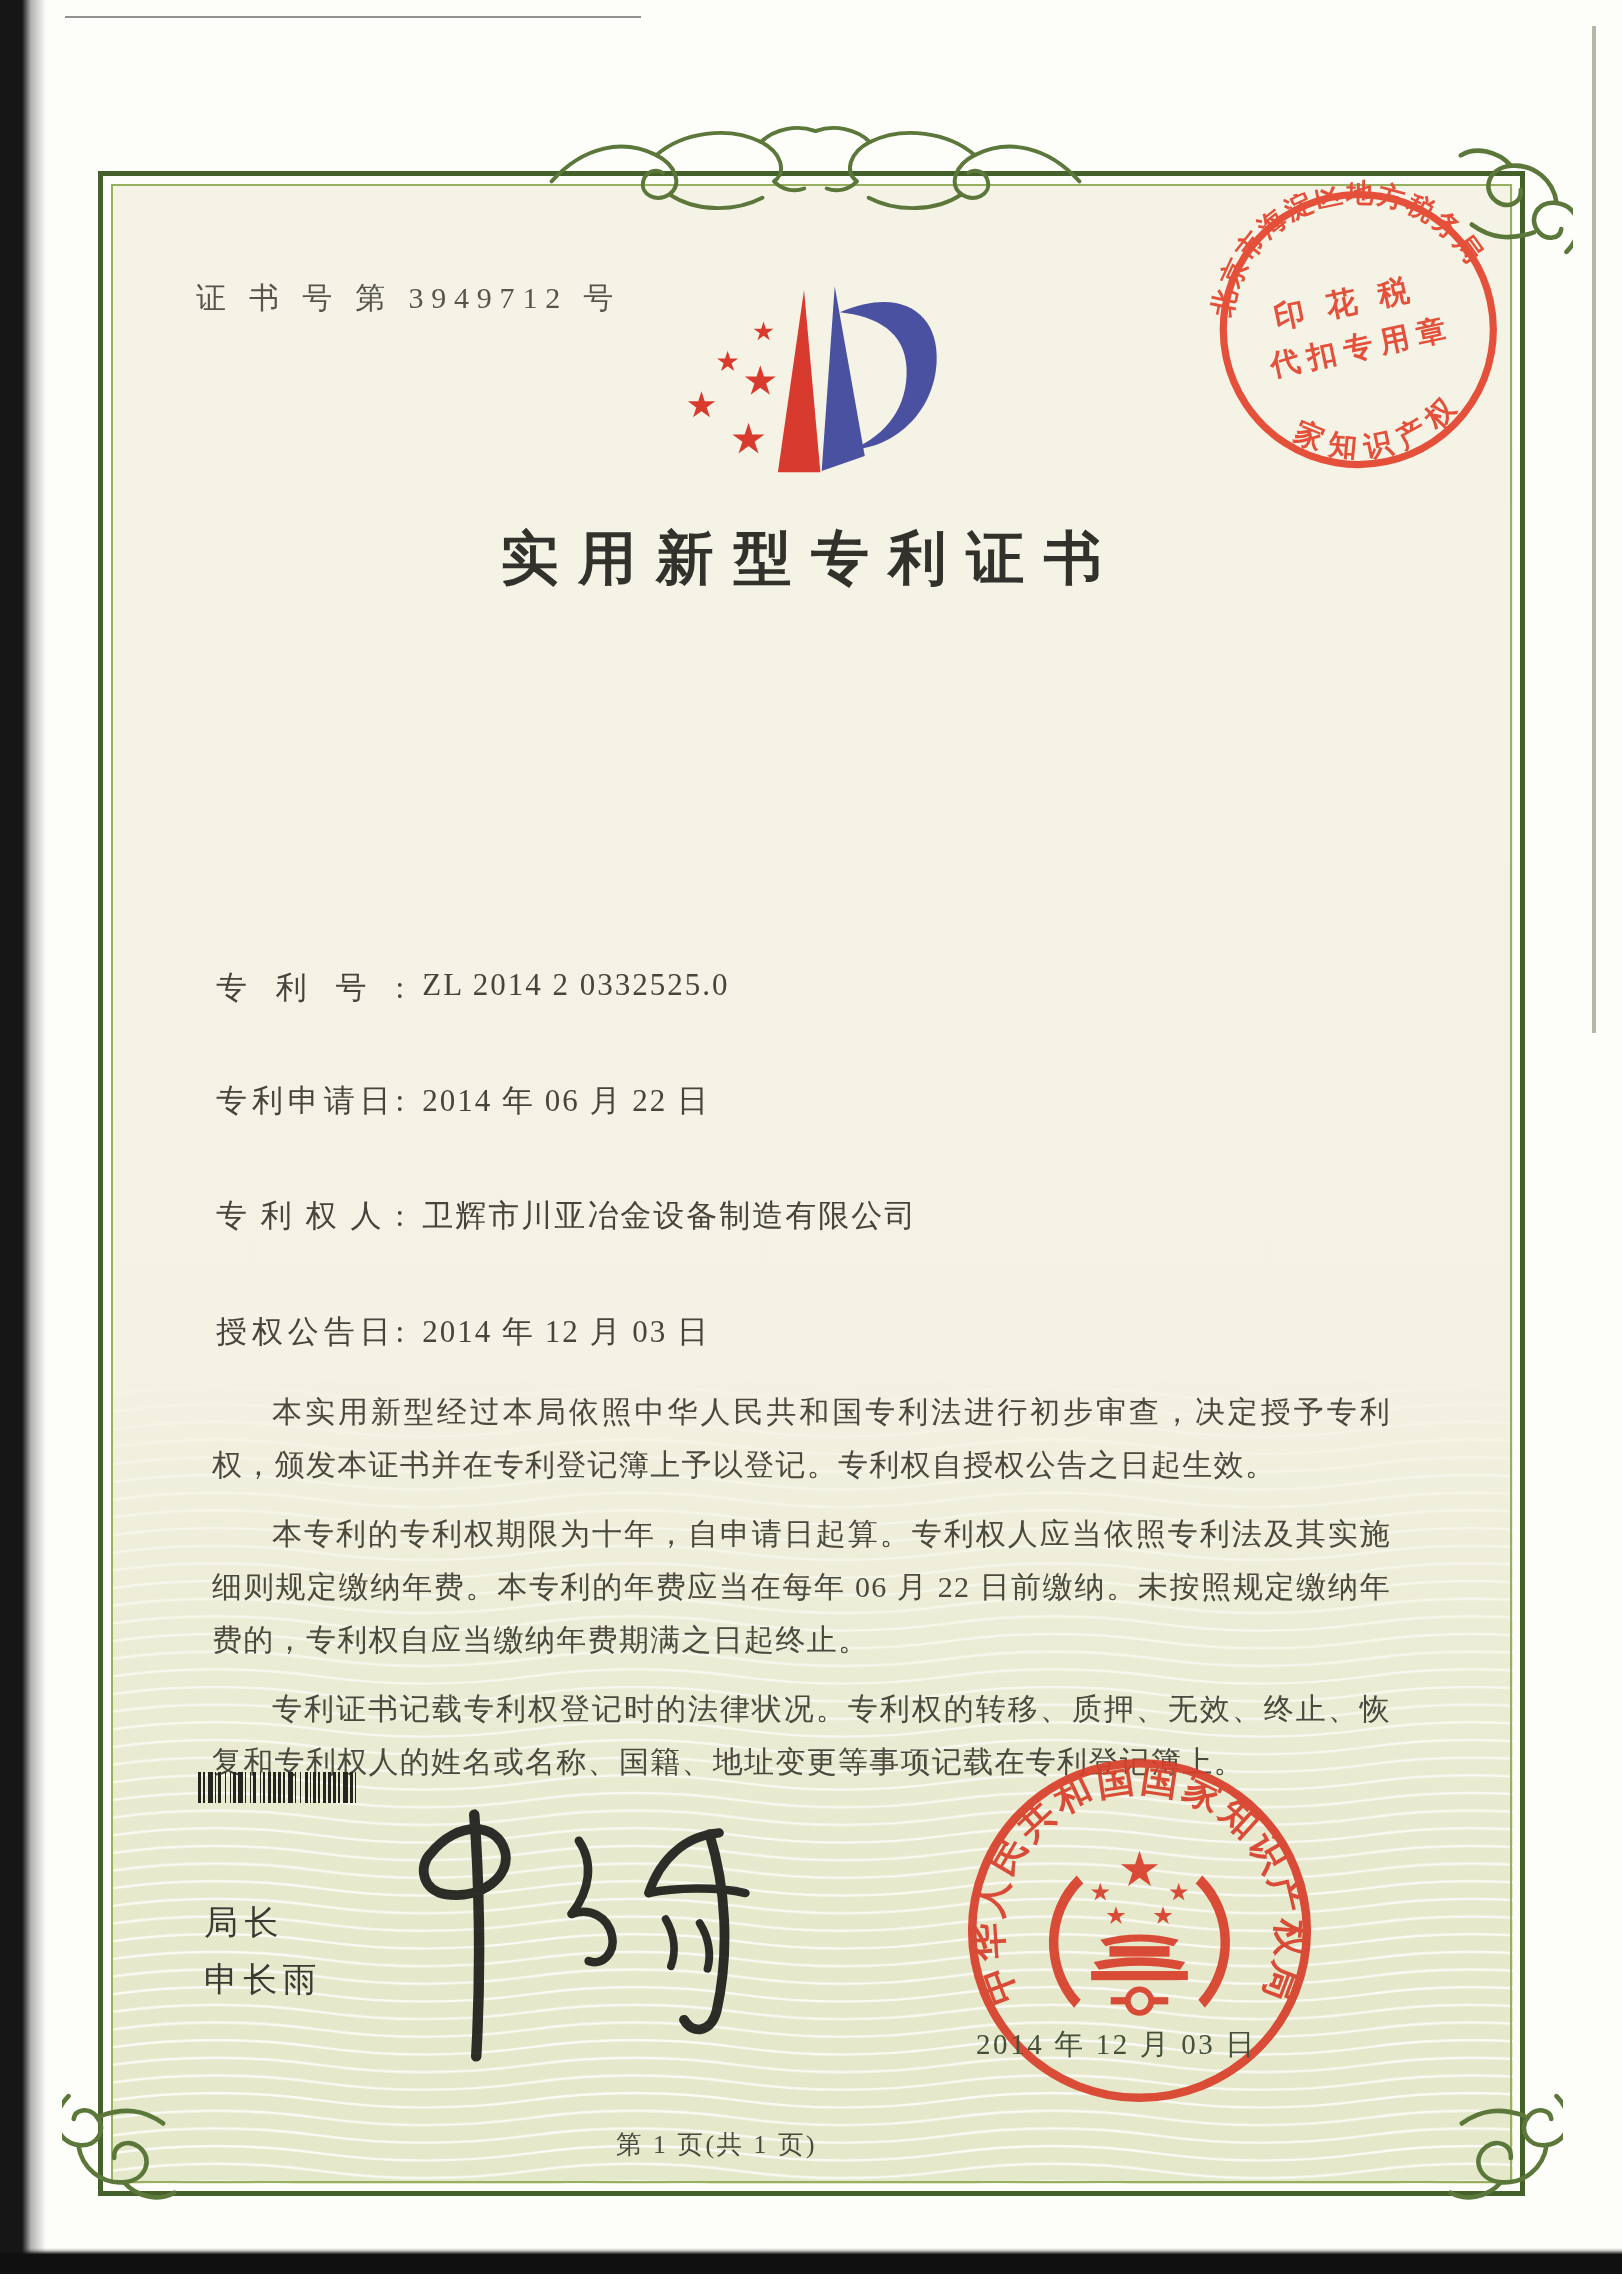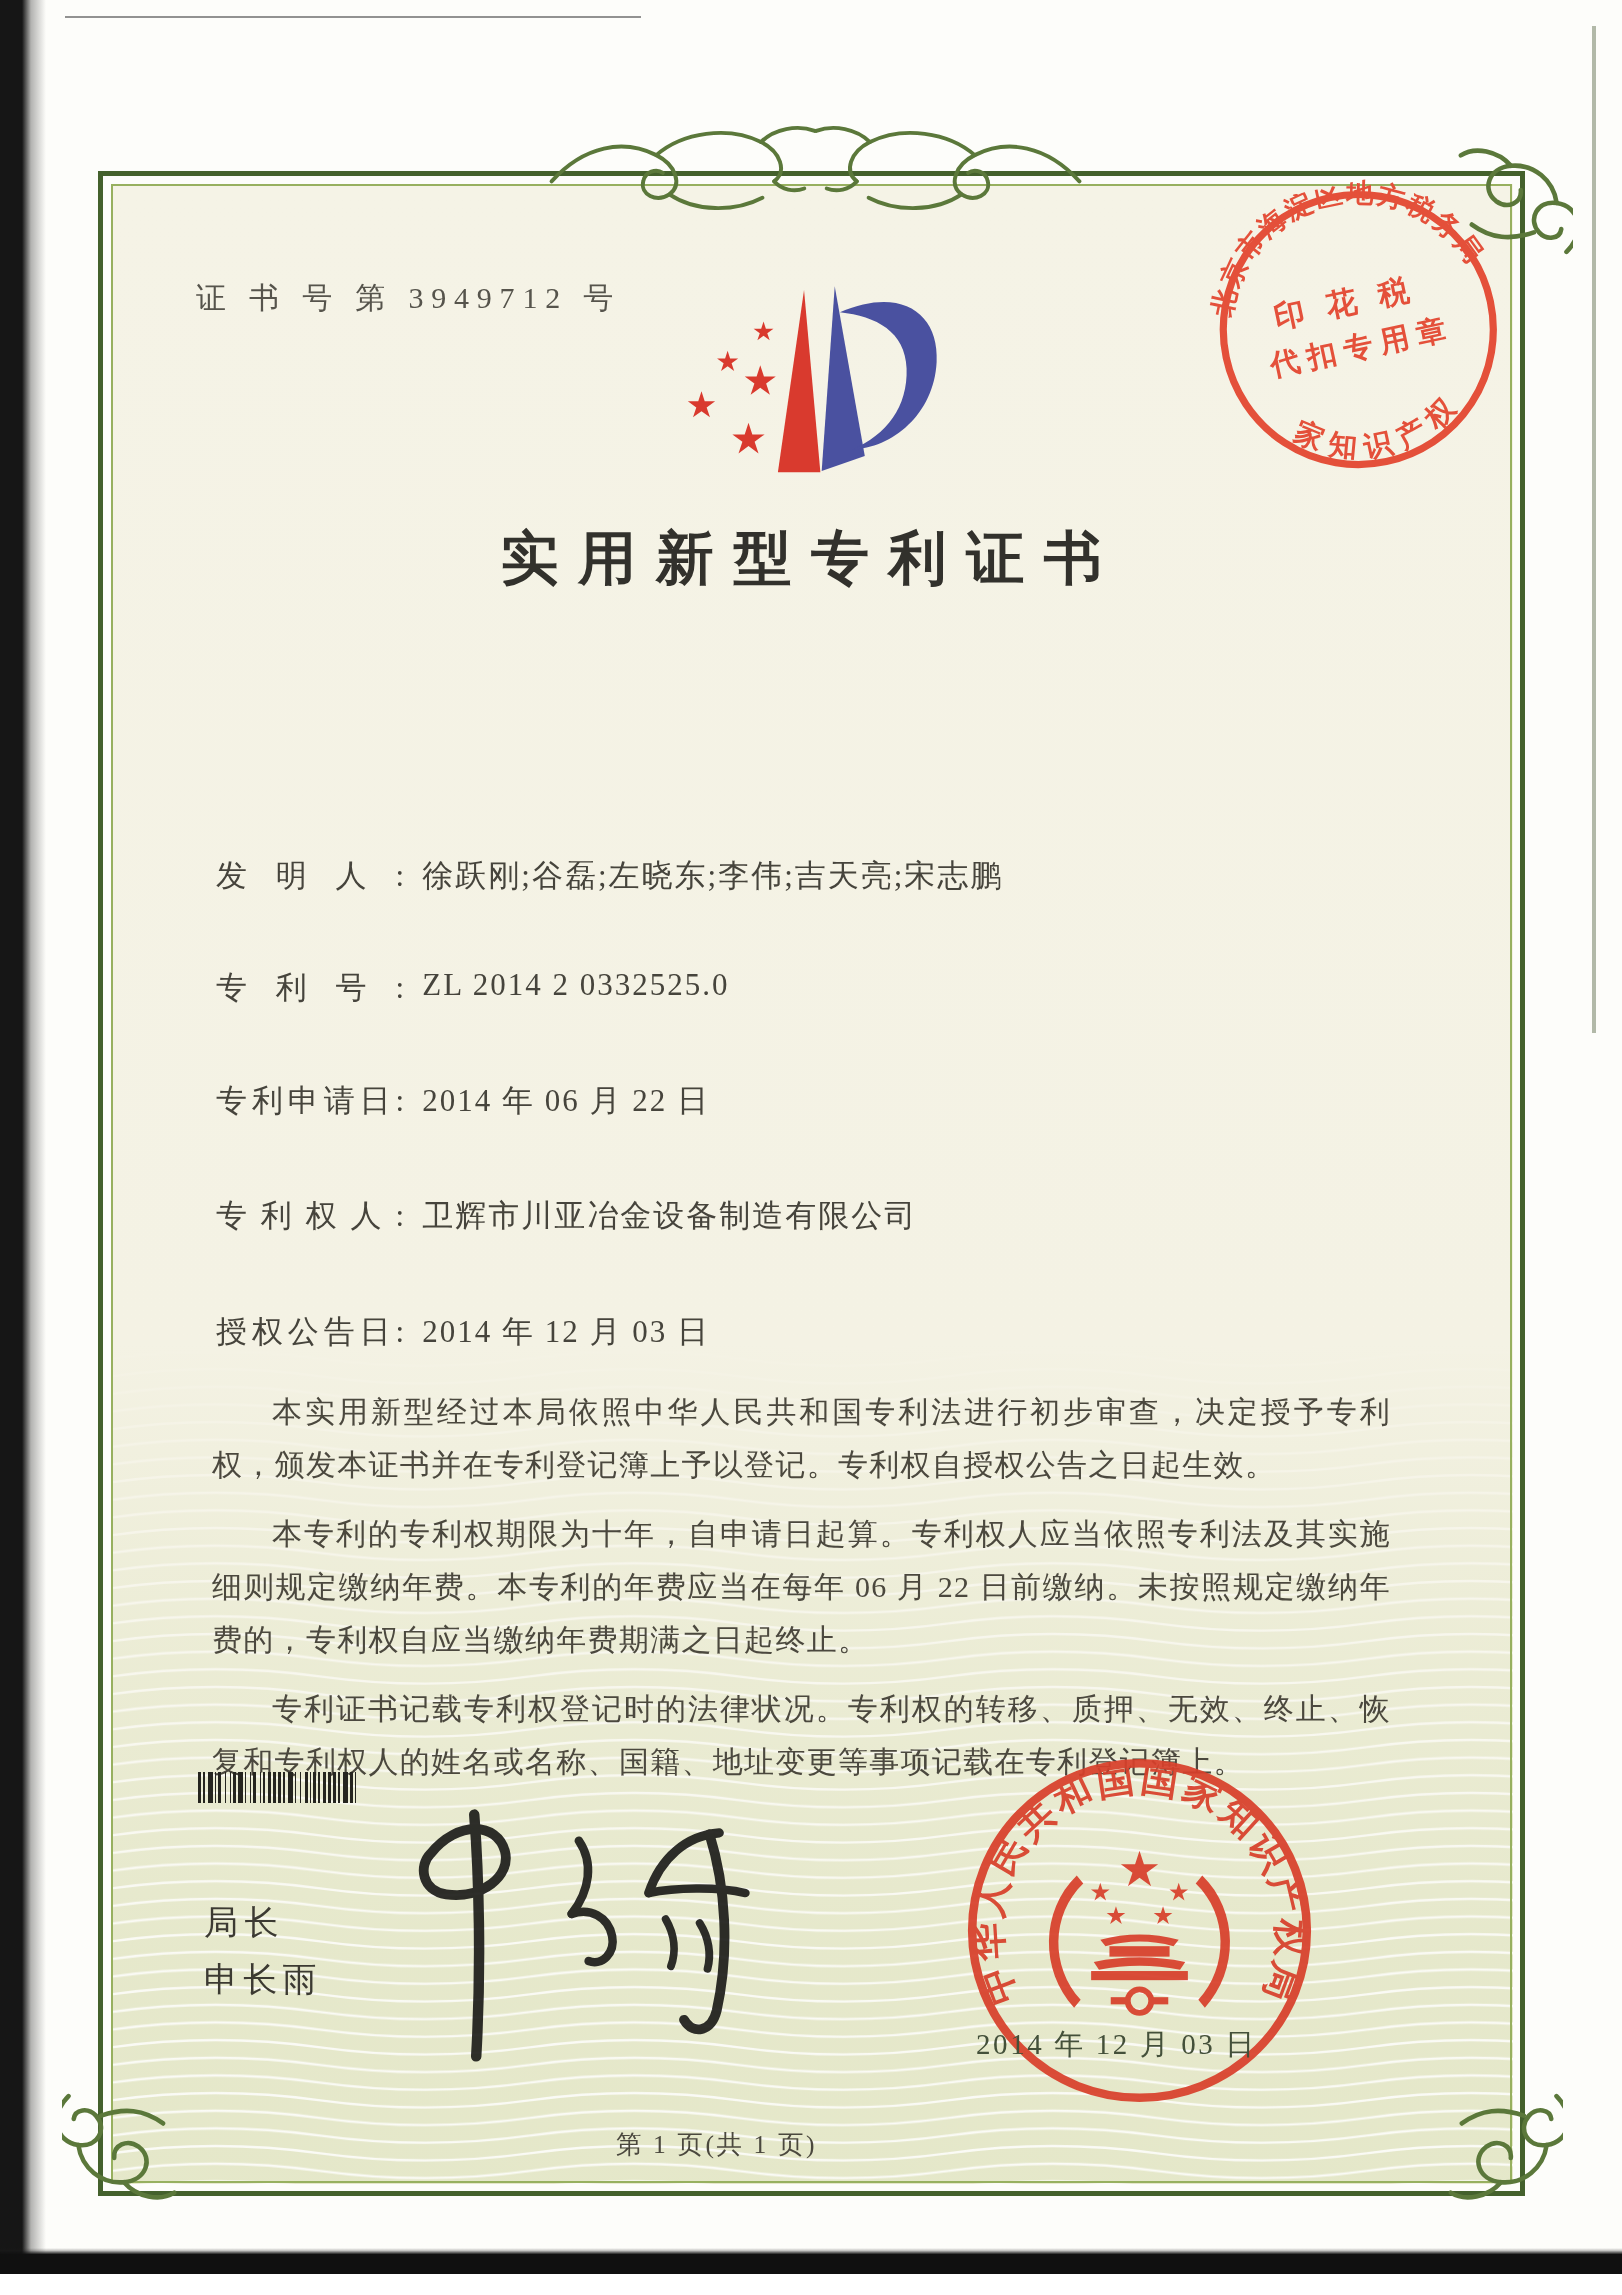--- a/index.html
+++ b/index.html
@@ -137,23 +137,20 @@
       <text font-size="44" fill="#e4503a" font-weight="bold" letter-spacing="14">
         <textPath href="#taxBot" startOffset="50%" text-anchor="middle">国家知识产权局</textPath>
       </text>
       <text x="0" y="-28" text-anchor="middle" font-size="47" fill="#e4503a" font-weight="bold" letter-spacing="34">印花税</text>
       <text x="0" y="42" text-anchor="middle" font-size="45" fill="#e4503a" font-weight="bold" letter-spacing="12">代扣专用章</text>
     </svg>
   </div>
 
   <div class="title">实用新型专利证书</div>
 
-  <div class="frow" style="top:855px">
-    <span class="flabel">发明人:</span><span class="fvalue">徐跃刚;谷磊;左晓东;李伟;吉天亮;宋志鹏</span>
-  </div>
   <div class="frow" style="top:967px">
     <span class="flabel">专利号:</span><span class="fvalue">ZL 2014 2 0332525.0</span>
   </div>
   <div class="frow" style="top:1080px">
     <span class="flabel">专利申请日:</span><span class="fvalue">2014 年 06 月 22 日</span>
   </div>
   <div class="frow" style="top:1195px">
     <span class="flabel">专利权人:</span><span class="fvalue">卫辉市川亚冶金设备制造有限公司</span>
   </div>
   <div class="frow" style="top:1311px">

